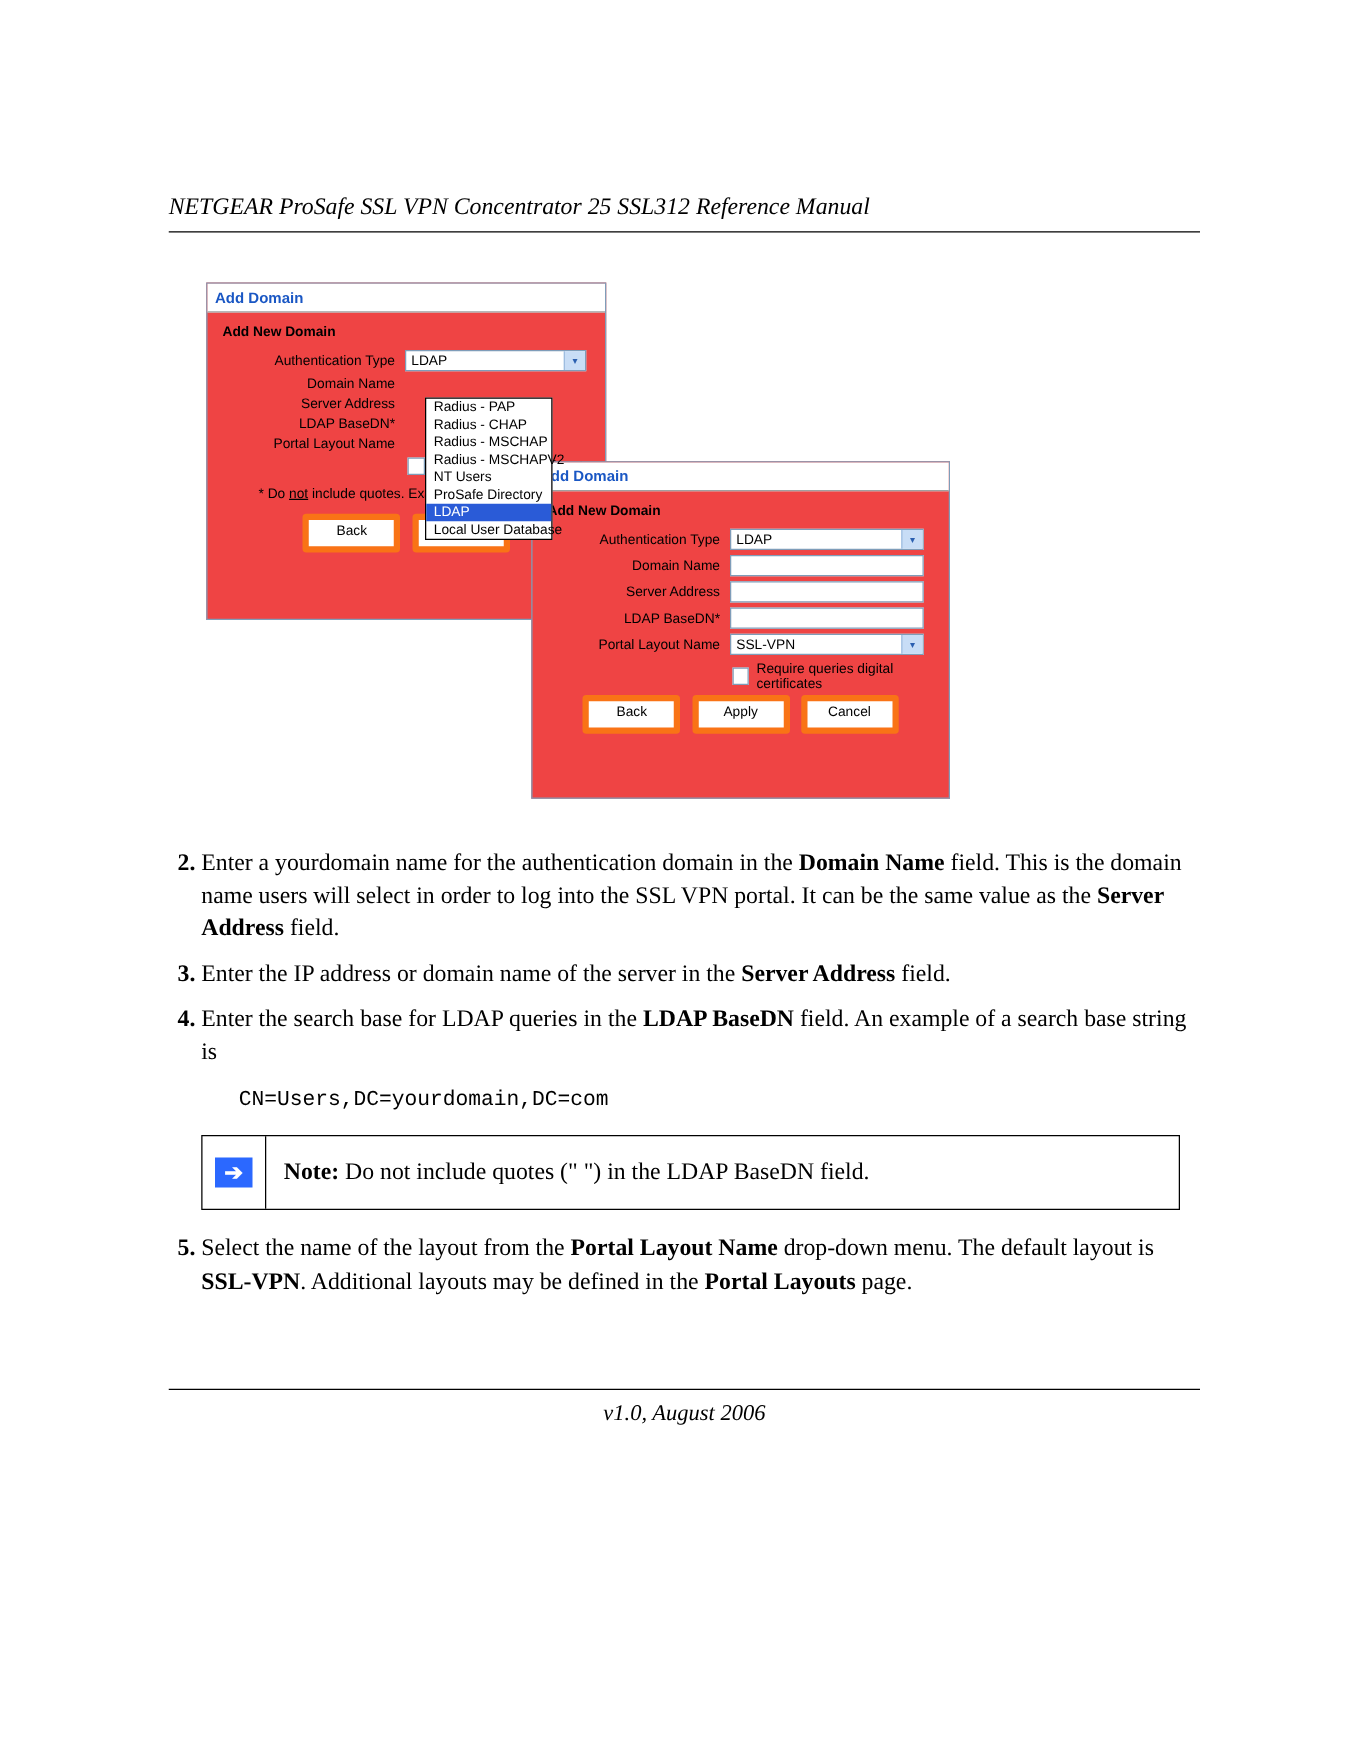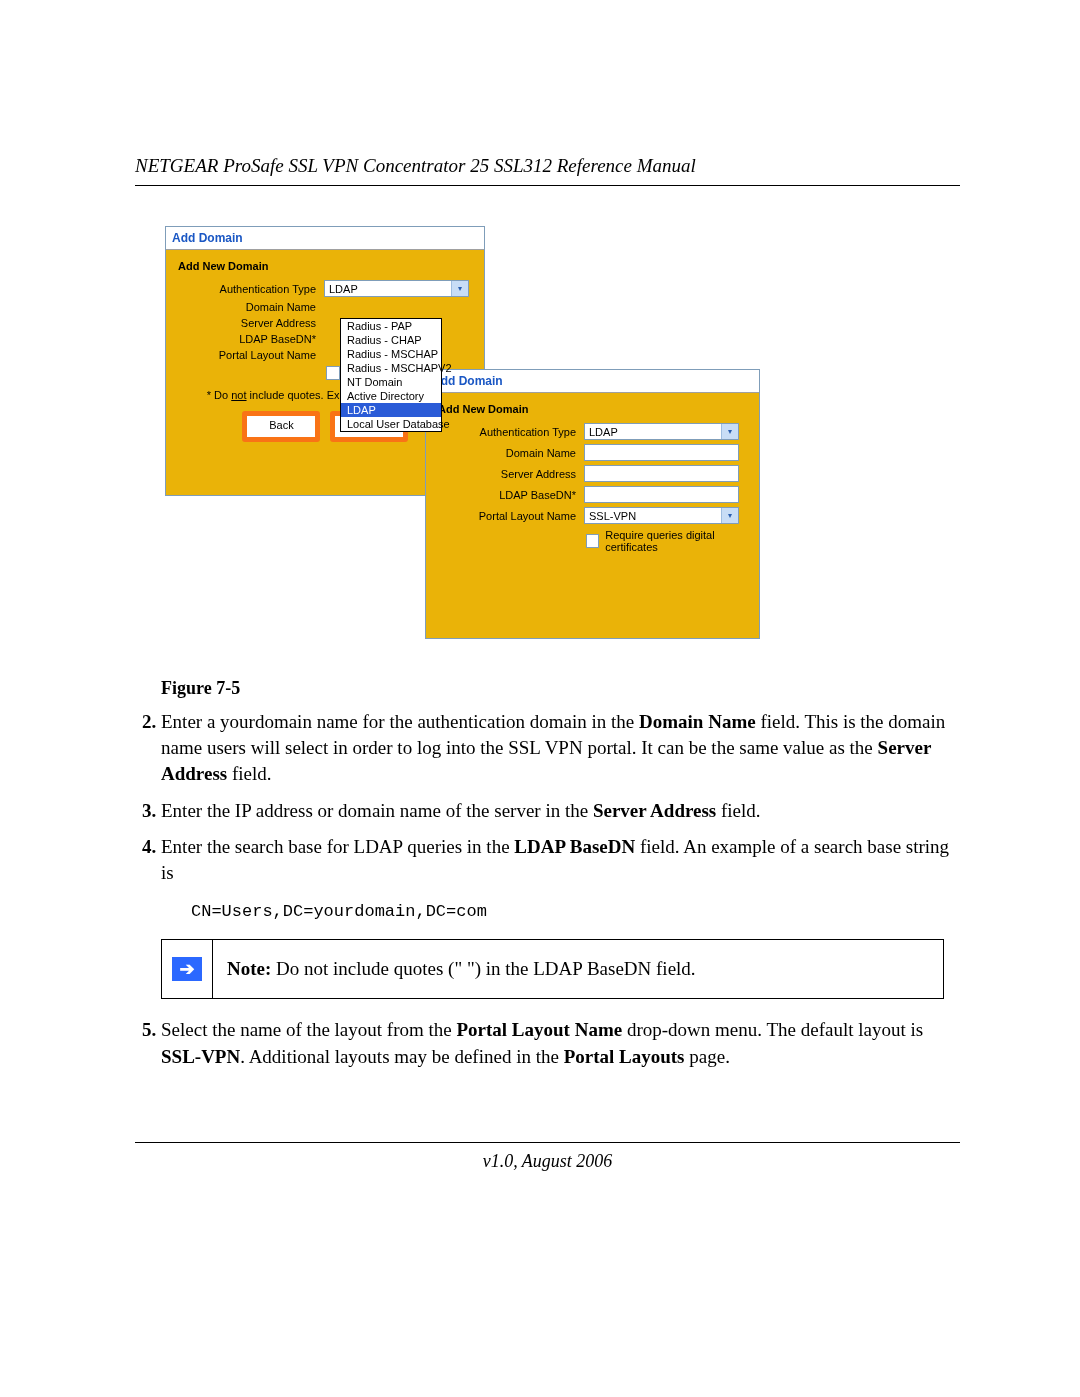--- a/index.html
+++ b/index.html
@@ -19,21 +19,21 @@
     font-style: italic;
     font-size: 19px;
   }
   hr.rule { border: none; border-top: 1.5px solid #000; margin: 8px 0 40px 0; }
   hr.rule-bottom { border: none; border-top: 1.5px solid #000; margin: 12px 0 8px 0; }
 
   
   .figure-wrap { position: relative; height: 420px; margin-top: 6px; margin-bottom: 32px; }
   .panel {
     position: absolute;
-    background: #eab308;
+    background: #ef4444;
     border: 1px solid #7f9db9;
     font-family: Tahoma, Arial, sans-serif;
     font-size: 11px;
     color: #000;
     box-sizing: border-box;
   }
   .panel-title {
     background: #fff;
     color: #1a57c4;
     font-weight: bold;
@@ -193,22 +193,22 @@
       <div class="btnrow">
         <span class="btn">Back</span>
         <span class="btn">Apply</span>
       </div>
 
       <div class="dropdown" style="left:174px; top:91px; width:100px;">
         <div class="opt">Radius - PAP</div>
         <div class="opt">Radius - CHAP</div>
         <div class="opt">Radius - MSCHAP</div>
         <div class="opt">Radius - MSCHAPV2</div>
-        <div class="opt">NT Domain</div>
-        <div class="opt">Active Directory</div>
+        <div class="opt">NT Users</div>
+        <div class="opt">ProSafe Directory</div>
         <div class="opt sel">LDAP</div>
         <div class="opt">Local User Database</div>
       </div>
     </div>
 
     <div class="panel" style="left:290px; top:143px; width:335px; height:270px;">
       <div class="panel-title">Add Domain</div>
       <div class="panel-sub">Add New Domain</div>
 
       <div class="form-row">
@@ -234,24 +234,28 @@
         <span class="lbl">Portal Layout Name</span>
         <span class="ipt select" style="width:155px;">
           <span>SSL-VPN</span>
           <span class="sel-arrow">▾</span>
         </span>
       </div>
       <div class="chkrow">
           <span class="chkbox"></span>
           <span>Require queries digital certificates</span>
         </div>
+      <div class="btnrow">
+        <span class="btn">Back</span>
+        <span class="btn">Apply</span>
+        <span class="btn">Cancel</span>
+      </div>
     </div>
   </div>
 
-  <div class="fig-caption">Figure 7-5</div>
 
   <ol class="steps" start="2">
     <li>
       <span>Enter a yourdomain name for the authentication domain in the </span><b>Domain Name</b><span> field. This is the domain name users will select in order to log into the SSL VPN portal. It can be the same value as the </span><b>Server Address</b><span> field.</span>
     </li>
     <li>
       <span>Enter the IP address or domain name of the server in the </span><b>Server Address</b><span> field.</span>
     </li>
     <li>
       <span>Enter the search base for LDAP queries in the </span><b>LDAP BaseDN</b><span> field. An example of a search base string is</span>

